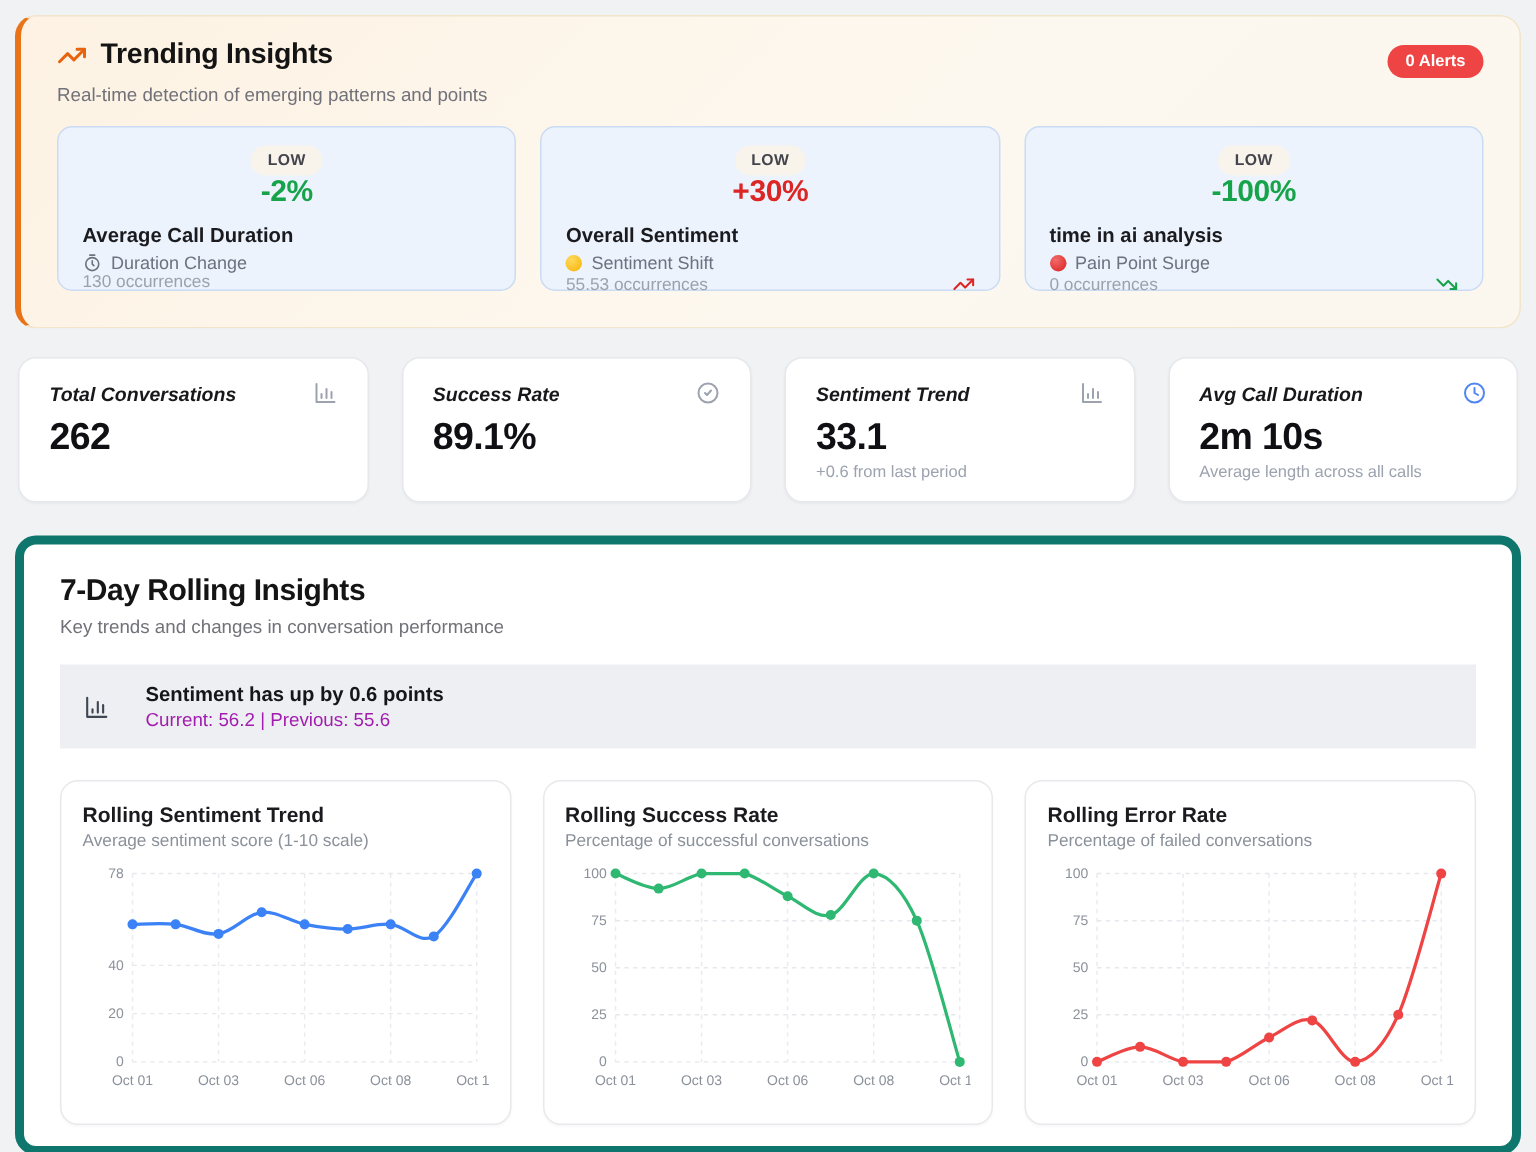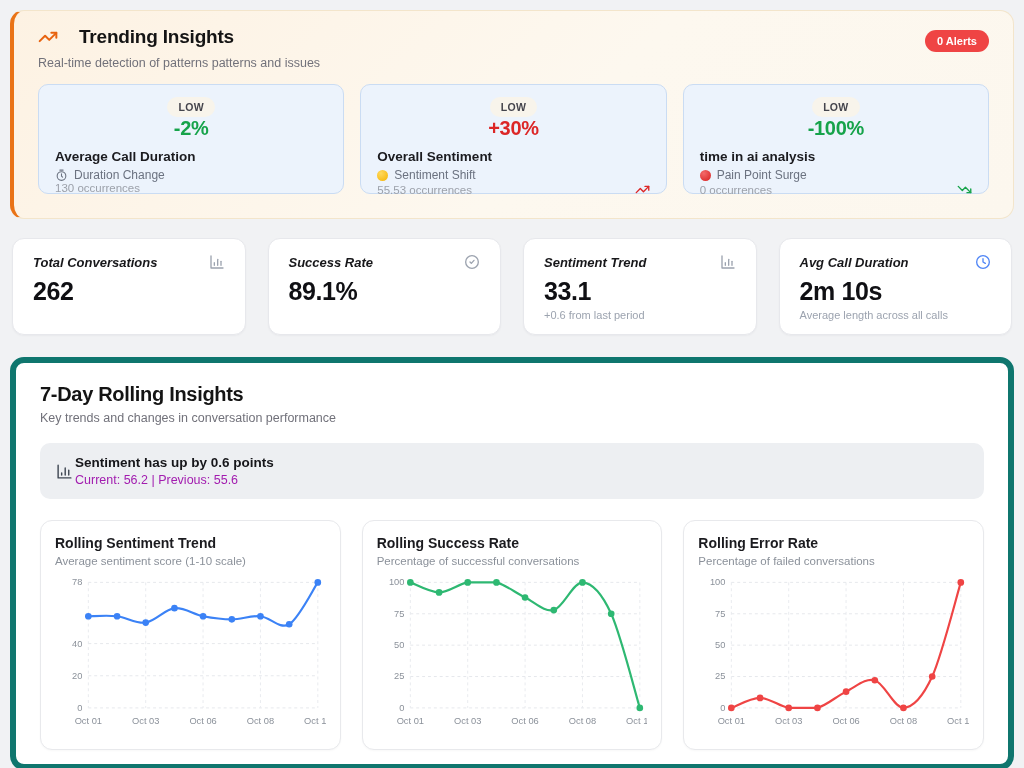--- a/index.html
+++ b/index.html
@@ -4,21 +4,21 @@
 <style>
   * { box-sizing: border-box; }
   body { margin:0; background:#f1f2f4; font-family:"Liberation Sans","DejaVu Sans",sans-serif; color:#18181b; }
   .page { width:1024px; height:768px; padding:10px; background:#f1f2f4; overflow:hidden; }
 
   
   .trending { border-radius:14px; border:1px solid #f3e5cb; border-left:4px solid #e97317;
     background:linear-gradient(135deg,#fdf2e3 0%,#fdf8ef 55%,#fcf7ee 100%);
     padding:15px 24px 24px; margin-bottom:19px; }
   .t-head { display:flex; justify-content:space-between; align-items:flex-start; }
-  .t-title-row { display:flex; align-items:center; gap:21px;justify-content:space-between; }
+  .t-title-row { display:flex; align-items:center; gap:9px;justify-content:space-between; }
   .t-title { font-size:19px; font-weight:700; margin:0; color:#141414; letter-spacing:-0.2px; }
   .t-icon { color:#e8630f; display:flex; }
   .t-sub { margin:4px 0 14px; font-size:12.5px; color:#71717a; }
   .alerts { background:#ef4444; color:#fff; font-size:11px; font-weight:700; padding:5px 12px; border-radius:999px; margin-top:4px; }
   .t-cards { display:grid; grid-template-columns:repeat(3,1fr); gap:16px; }
   .tcard { background:#ecf3fc; border:1px solid #cadcf3; border-radius:10px; padding:12px 16px 11px; height:110px; display:flex; flex-direction:column; }
   .tc-top { display:flex; justify-content:space-between; align-items:center;flex-direction:column; }
   .low { background:#f8f4eb; color:#44444c; font-size:10.5px; font-weight:700; padding:4px 11px; border-radius:999px; letter-spacing:.3px; }
   .pct { font-size:20px; font-weight:800; letter-spacing:-0.3px; }
   .tc-title { font-size:13.5px; font-weight:700; margin-top:9px; color:#1b1b1f; }
@@ -37,21 +37,21 @@
   .s-label { font-size:13px; font-weight:600; color:#18181b;font-style:italic; }
   .s-icon { color:#9ca3af; display:flex; }
   .s-icon.blue { color:#4f85f6; }
   .s-value { font-size:25px; font-weight:800; margin-top:7px; letter-spacing:-0.4px; color:#101014; }
   .s-sub { font-size:11px; color:#9ca3af; margin-top:3px; }
 
   
   .rolling { background:#fff; border:6px solid #0f766e; border-radius:14px; padding:20px 24px 14px; }
   .r-title { font-size:20px; font-weight:800; margin:0; letter-spacing:-0.3px; color:#141414; }
   .r-sub { font-size:12.5px; color:#71717a; margin:5px 0 18px; }
-  .highlight { display:flex; align-items:center; gap:2px; background:#edeff2; border-radius:10px; padding:12px 16px; margin-bottom:21px; min-height:56px; }
+  .highlight { display:flex; align-items:center; gap:24px; background:#edeff2; border-radius:0; padding:12px 16px; margin-bottom:21px; min-height:56px; }
   .h-icon { color:#3f4753; display:flex; }
   .h-title { font-size:13.5px; font-weight:700; color:#16161a; }
   .h-detail { font-size:12.5px; color:#a21caf; margin-top:3px; }
   .charts { display:grid; grid-template-columns:repeat(3,1fr); gap:21px; }
   .ccard { background:#fff; border:1px solid #e8e9ec; border-radius:12px; padding:14px 14px 6px; height:230px; box-shadow:0 1px 2px rgba(16,24,40,.03); }
   .c-title { font-size:14px; font-weight:700; color:#1b1b1f; }
   .c-sub { font-size:11.5px; color:#8b919a; margin-top:4px; }
   .plot { margin-top:6px; }
   svg { display:block; }
 </style>
@@ -66,21 +66,21 @@
         <span class="t-icon">
           <svg width="20" height="20" viewBox="0 0 24 24" fill="none" stroke="currentColor" stroke-width="2.4" stroke-linecap="round" stroke-linejoin="round">
               <polyline points="22 7 13.5 15.5 8.5 10.5 2 17"></polyline>
               <polyline points="16 7 22 7 22 13"></polyline>
             </svg>
         </span>
         <h1 class="t-title">Trending Insights</h1>
       </div>
       <span class="alerts">0 Alerts</span>
     </div>
-    <p class="t-sub">Real-time detection of patterns patterns and issues</p>
+    <p class="t-sub">Real-time detection of emerging patterns and points</p>
 
     <div class="t-cards">
 
       <div class="tcard">
         <div class="tc-top">
           <span class="low">LOW</span>
           <span class="pct" style="color: rgb(22, 163, 74);">-2%</span>
         </div>
         <div class="tc-title">Average Call Duration</div>
         <div class="tc-cat">

